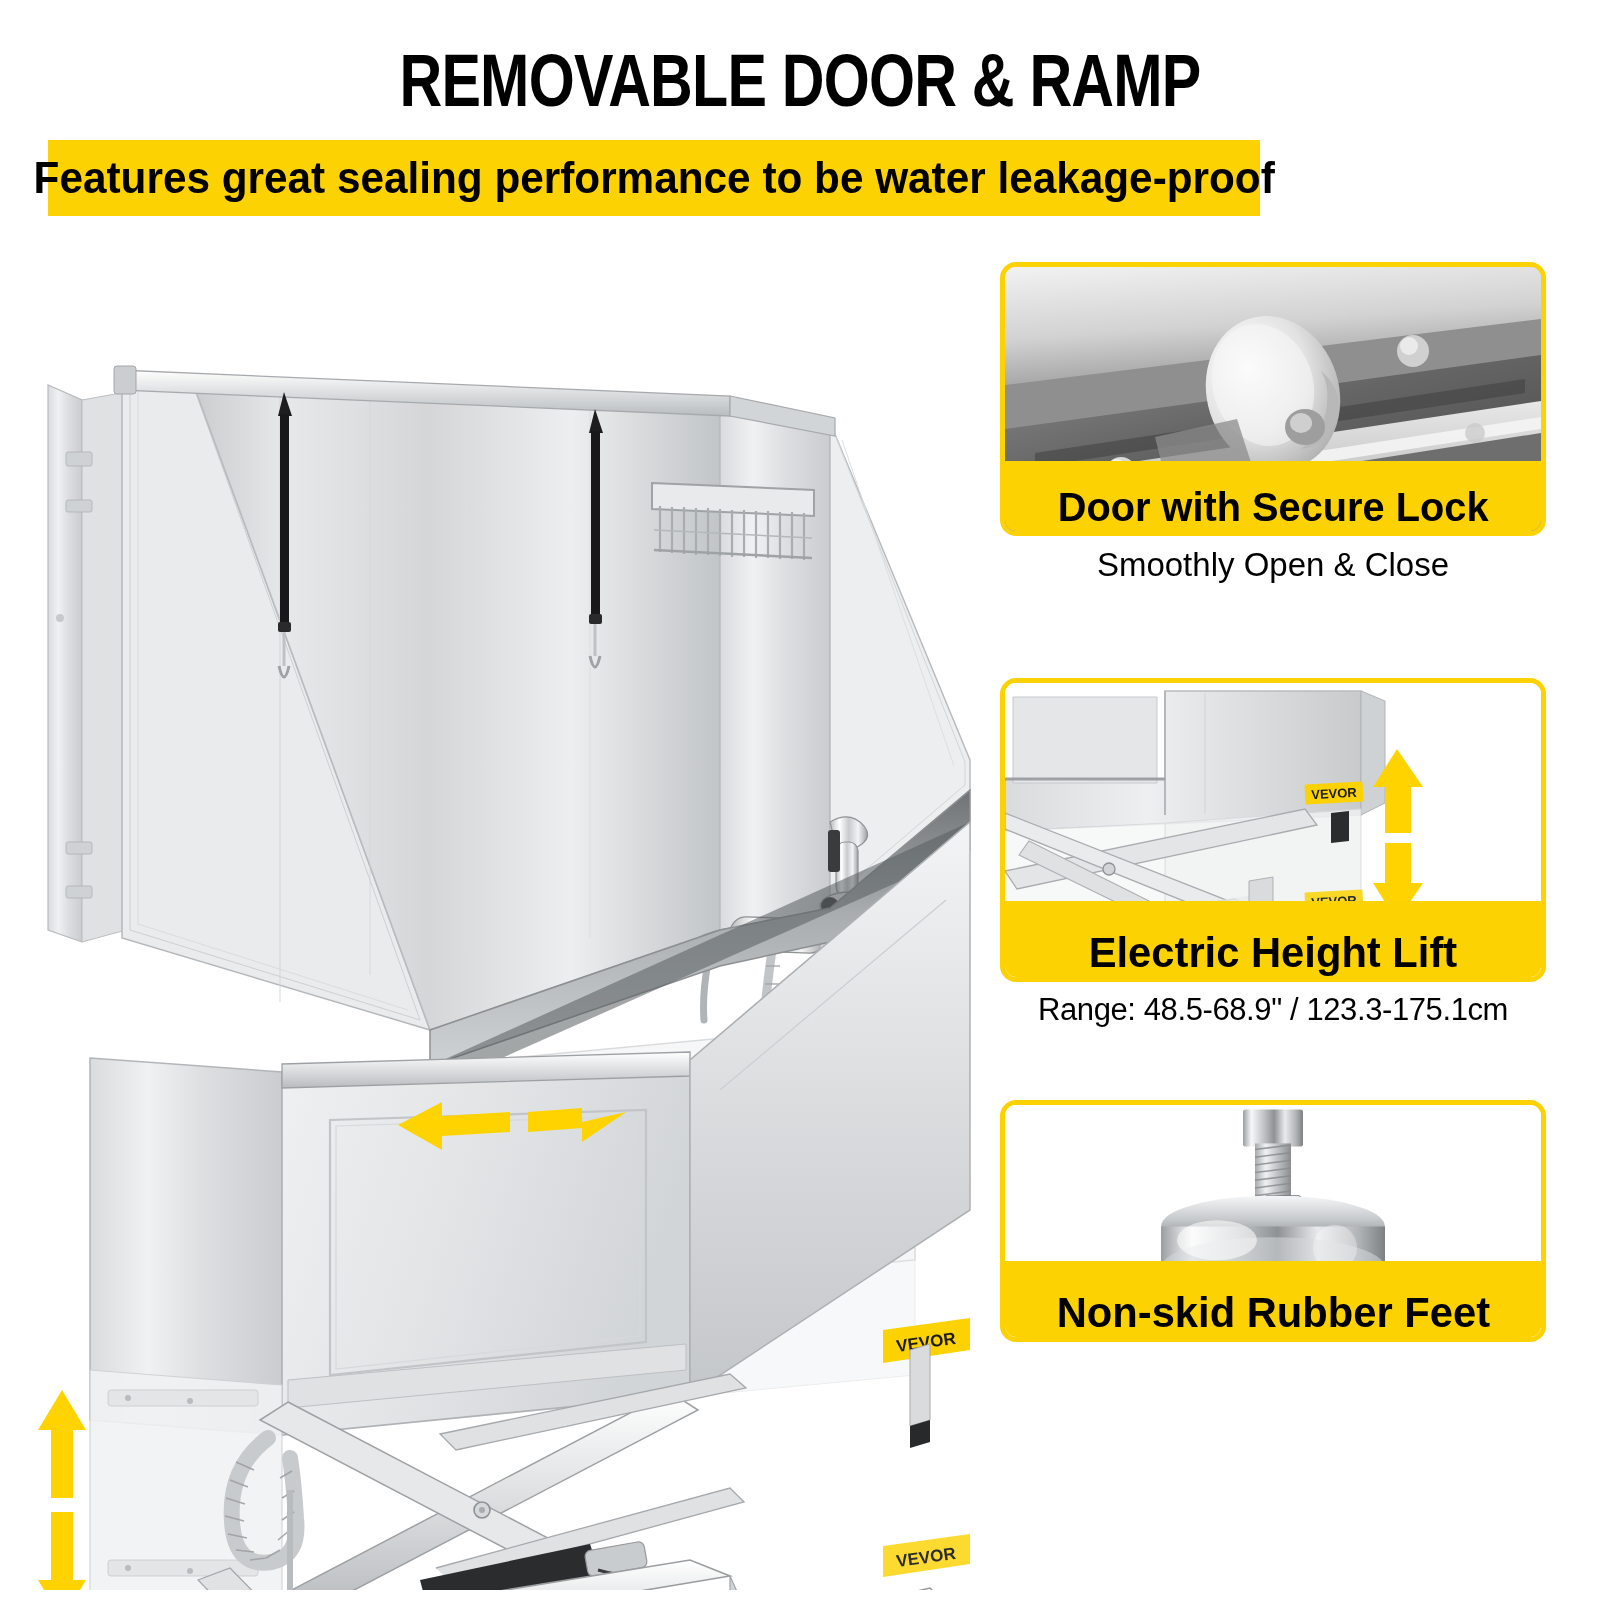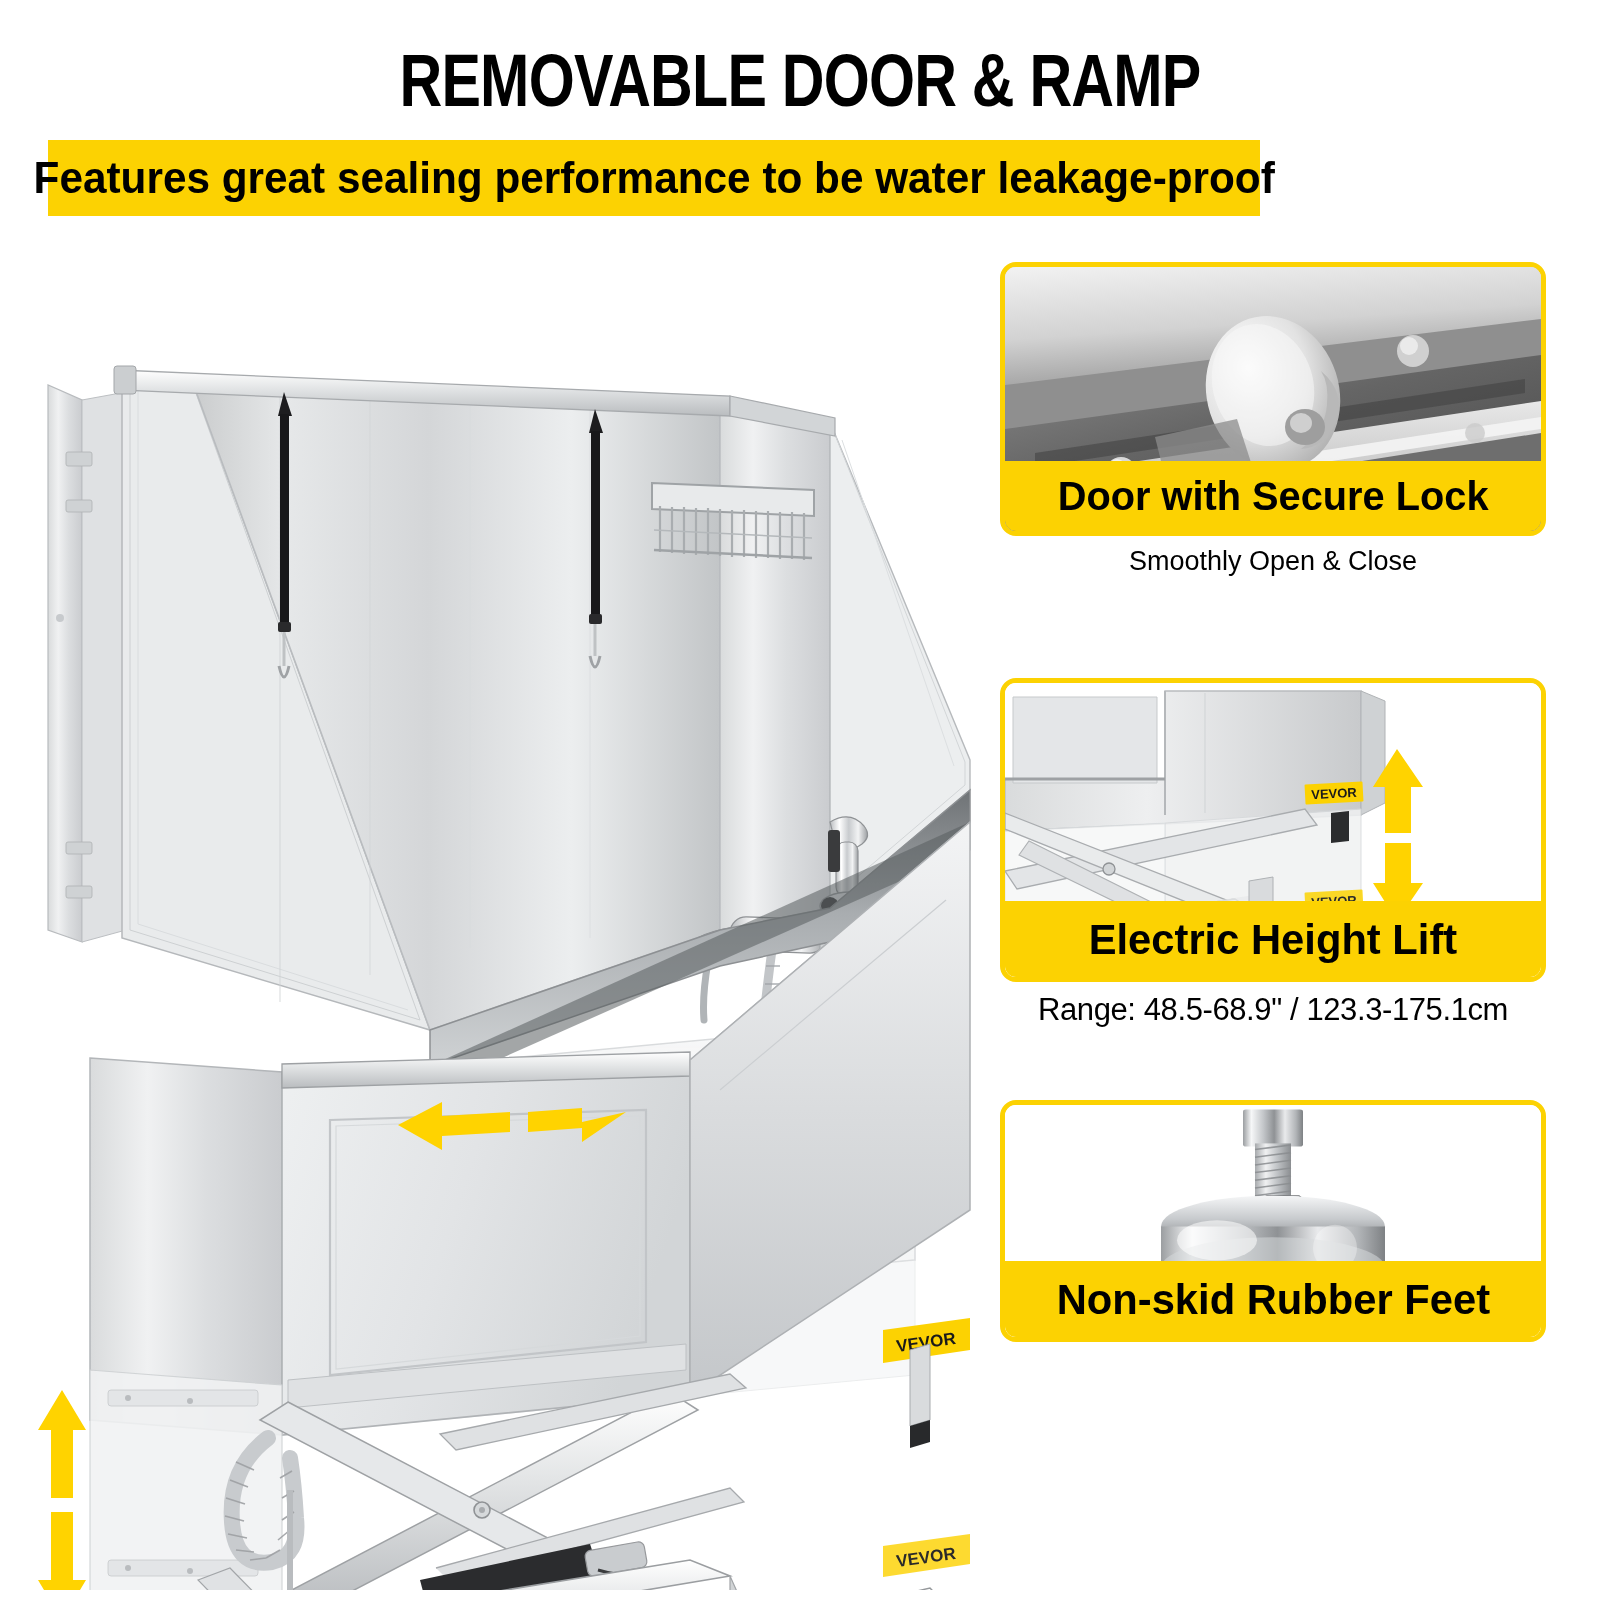--- a/index.html
+++ b/index.html
@@ -67,37 +67,37 @@
   .card-2 { height: 242px; }
 
   .card-photo { position: absolute; inset: 0; }
   .card-photo svg { width: 100%; height: 100%; display: block; }
 
   .card-label {
     position: absolute;
     left: 0; right: 0; bottom: 0;
     height: 70px;
     background: #FCD202;
-    display: flex; align-items: center; justify-content: center;
+    display: flex; align-items: flex-end; justify-content: center;
   }
   .card-1 .card-label, .card-2 .card-label { height: 76px; margin-top: 12px; }
   .card-label span {
     font-family: "Liberation Sans Narrow", "Liberation Sans", sans-serif;
     font-weight: bold;
     font-size: 41px;
     color: #000;
     white-space: nowrap;
     transform: scaleX(0.97);
   }
   .card-1 .card-label span, .card-2 .card-label span { font-size: 43px; }
 
   .card-caption {
     width: 546px;
     text-align: center;
-    font-size: 27px;
+    font-size: 33px;
     color: #000;
     margin-top: 10px;
     white-space: nowrap;
     font-family: "Liberation Sans", sans-serif;
   }
   #caption-1 { font-size: 31px; letter-spacing: -0.4px; }
 </style>
 </head>
 <body>
 

